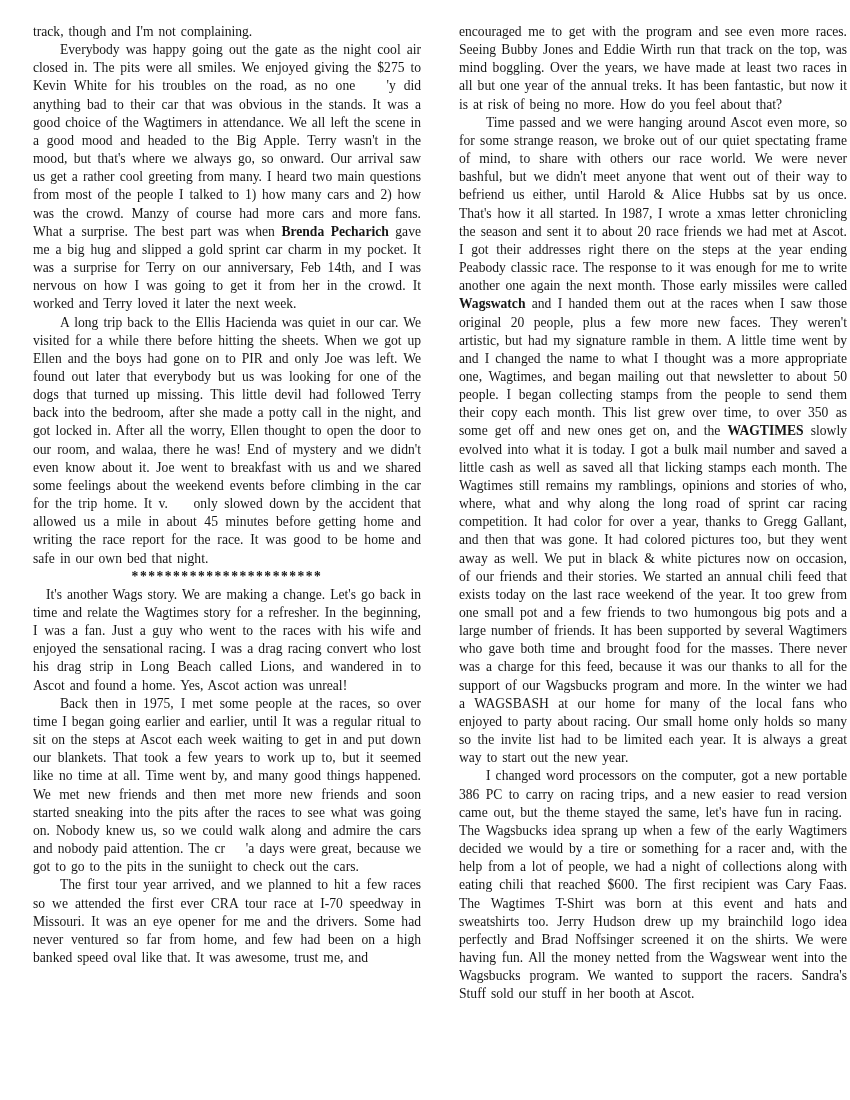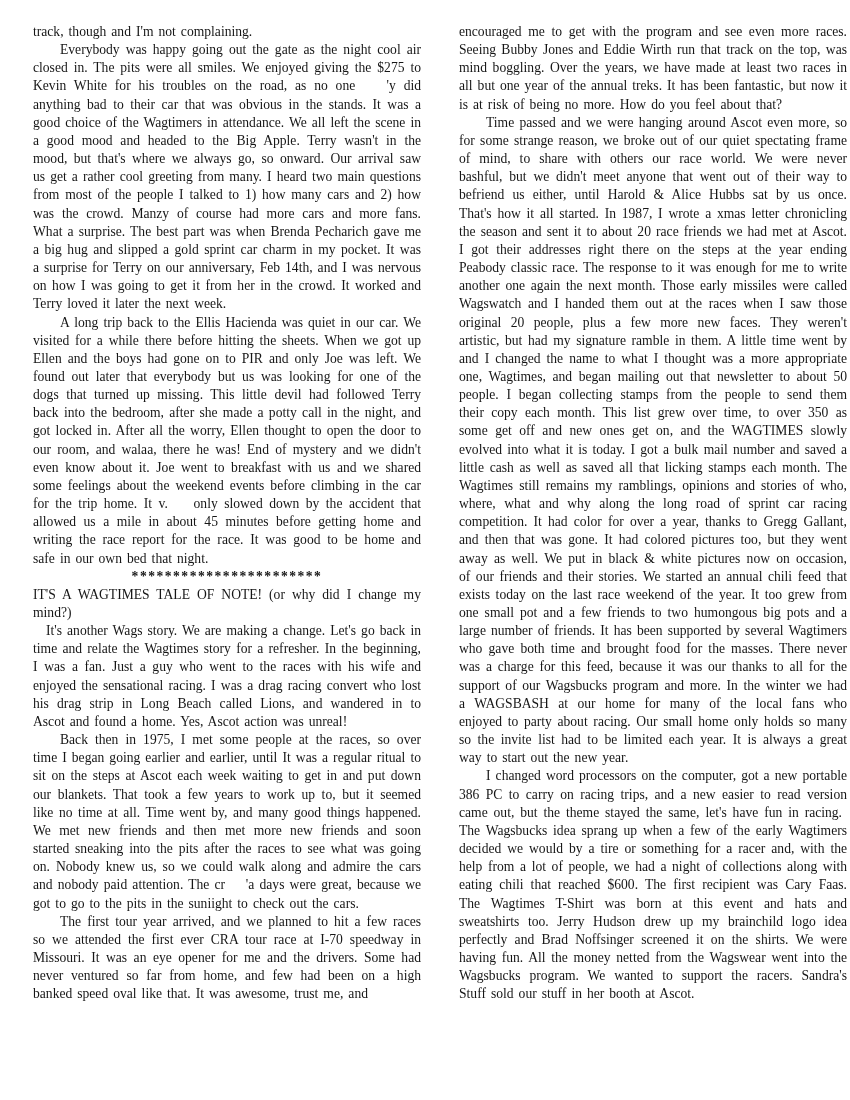--- a/index.html
+++ b/index.html
@@ -29,33 +29,32 @@
   .col-right { left: 459px; }
   .para { margin: 0; padding: 0; }
   .indent-none   { text-indent: 0; }
   .indent-normal { text-indent: 27px; }
   .indent-small  { text-indent: 13px; }
   .stars {
     text-align: center;
     font-weight: 700;
     letter-spacing: 1.5px;
   }
-  .bold { font-weight: 400; }
+  .bold { font-weight: 700; }
   .reg  { font-weight: 400; }
 </style>
 </head>
 <body>
 
 <div class="page">
   <div class="col col-left">
       <p class="para indent-none"><span class="reg">track, though and I'm not complaining.</span></p>
       <p class="para indent-normal"><span class="reg">Everybody was happy going out the gate as the night cool air closed in. The pits were all smiles. We enjoyed giving the $275 to Kevin White for his troubles on the road, as no one &nbsp;&nbsp;&nbsp;'y did anything bad to their car that was obvious in the stands. It was a good choice of the Wagtimers in attendance. We all left the scene in a good mood and headed to the Big Apple. Terry wasn't in the mood, but that's where we always go, so onward. Our arrival saw us get a rather cool greeting from many. I heard two main questions from most of the people I talked to 1) how many cars and 2) how was the crowd. Manzy of course had more cars and more fans. What a surprise. The best part was when </span><span class="bold">Brenda Pecharich</span><span class="reg"> gave me a big hug and slipped a gold sprint car charm in my pocket. It was a surprise for Terry on our anniversary, Feb 14th, and I was nervous on how I was going to get it from her in the crowd. It worked and Terry loved it later the next week.</span></p>
       <p class="para indent-normal"><span class="reg">A long trip back to the Ellis Hacienda was quiet in our car. We visited for a while there before hitting the sheets. When we got up Ellen and the boys had gone on to PIR and only Joe was left. We found out later that everybody but us was looking for one of the dogs that turned up missing. This little devil had followed Terry back into the bedroom, after she made a potty call in the night, and got locked in. After all the worry, Ellen thought to open the door to our room, and walaa, there he was! End of mystery and we didn't even know about it. Joe went to breakfast with us and we shared some feelings about the weekend events before climbing in the car for the trip home. It v.&nbsp;&nbsp;&nbsp;&nbsp;only slowed down by the accident that allowed us a mile in about 45 minutes before getting home and writing the race report for the race. It was good to be home and safe in our own bed that night.</span></p>
       <div class="stars">***********************</div>
-      <p class="para indent-none"><span class="bold">IT'S A WAGTIMES TALE OF NOTE!</span><span class="reg"> (or why did I change my mind?)</span></p>
       <p class="para indent-small"><span class="reg">It's another Wags story. We are making a change. Let's go back in time and relate the Wagtimes story for a refresher. In the beginning, I was a fan. Just a guy who went to the races with his wife and enjoyed the sensational racing. I was a drag racing convert who lost his drag strip in Long Beach called Lions, and wandered in to Ascot and found a home. Yes, Ascot action was unreal!</span></p>
       <p class="para indent-normal"><span class="reg">Back then in 1975, I met some people at the races, so over time I began going earlier and earlier, until It was a regular ritual to sit on the steps at Ascot each week waiting to get in and put down our blankets. That took a few years to work up to, but it seemed like no time at all. Time went by, and many good things happened. We met new friends and then met more new friends and soon started sneaking into the pits after the races to see what was going on. Nobody knew us, so we could walk along and admire the cars and nobody paid attention. The cr&nbsp;&nbsp;&nbsp;&nbsp;'a days were great, because we got to go to the pits in the suniight to check out the cars.</span></p>
       <p class="para indent-normal"><span class="reg">The first tour year arrived, and we planned to hit a few races so we attended the first ever CRA tour race at I-70 speedway in Missouri. It was an eye opener for me and the drivers. Some had never ventured so far from home, and few had been on a high banked speed oval like that. It was awesome, trust me, and</span></p>
     </div>
   <div class="col col-right">
       <p class="para indent-none"><span class="reg">encouraged me to get with the program and see even more races. Seeing Bubby Jones and Eddie Wirth run that track on the top, was mind boggling. Over the years, we have made at least two races in all but one year of the annual treks. It has been fantastic, but now it is at risk of being no more. How do you feel about that?</span></p>
       <p class="para indent-normal"><span class="reg">Time passed and we were hanging around Ascot even more, so for some strange reason, we broke out of our quiet spectating frame of mind, to share with others our race world. We were never bashful, but we didn't meet anyone that went out of their way to befriend us either, until Harold &amp; Alice Hubbs sat by us once. That's how it all started. In 1987, I wrote a xmas letter chronicling the season and sent it to about 20 race friends we had met at Ascot. I got their addresses right there on the steps at the year ending Peabody classic race. The response to it was enough for me to write another one again the next month. Those early missiles were called </span><span class="bold">Wagswatch</span><span class="reg"> and I handed them out at the races when I saw those original 20 people, plus a few more new faces. They weren't artistic, but had my signature ramble in them. A little time went by and I changed the name to what I thought was a more appropriate one, Wagtimes, and began mailing out that newsletter to about 50 people. I began collecting stamps from the people to send them their copy each month. This list grew over time, to over 350 as some get off and new ones get on, and the </span><span class="bold">WAGTIMES</span><span class="reg"> slowly evolved into what it is today. I got a bulk mail number and saved a little cash as well as saved all that licking stamps each month. The Wagtimes still remains my ramblings, opinions and stories of who, where, what and why along the long road of sprint car racing competition. It had color for over a year, thanks to Gregg Gallant, and then that was gone. It had colored pictures too, but they went away as well. We put in black &amp; white pictures now on occasion, of our friends and their stories. We started an annual chili feed that exists today on the last race weekend of the year. It too grew from one small pot and a few friends to two humongous big pots and a large number of friends. It has been supported by several Wagtimers who gave both time and brought food for the masses. There never was a charge for this feed, because it was our thanks to all for the support of our Wagsbucks program and more. In the winter we had a WAGSBASH at our home for many of the local fans who enjoyed to party about racing. Our small home only holds so many so the invite list had to be limited each year. It is always a great way to start out the new year.</span></p>
       <p class="para indent-normal"><span class="reg">I changed word processors on the computer, got a new portable 386 PC to carry on racing trips, and a new easier to read version came out, but the theme stayed the same, let's have fun in racing.&nbsp; The Wagsbucks idea sprang up when a few of the early Wagtimers decided we would by a tire or something for a racer and, with the help from a lot of people, we had a night of collections along with eating chili that reached $600. The first recipient was Cary Faas. The Wagtimes T-Shirt was born at this event and hats and sweatshirts too. Jerry Hudson drew up my brainchild logo idea perfectly and Brad Noffsinger screened it on the shirts. We were having fun. All the money netted from the Wagswear went into the Wagsbucks program. We wanted to support the racers. Sandra's Stuff sold our stuff in her booth at Ascot.</span></p>
     </div>
 </div>

